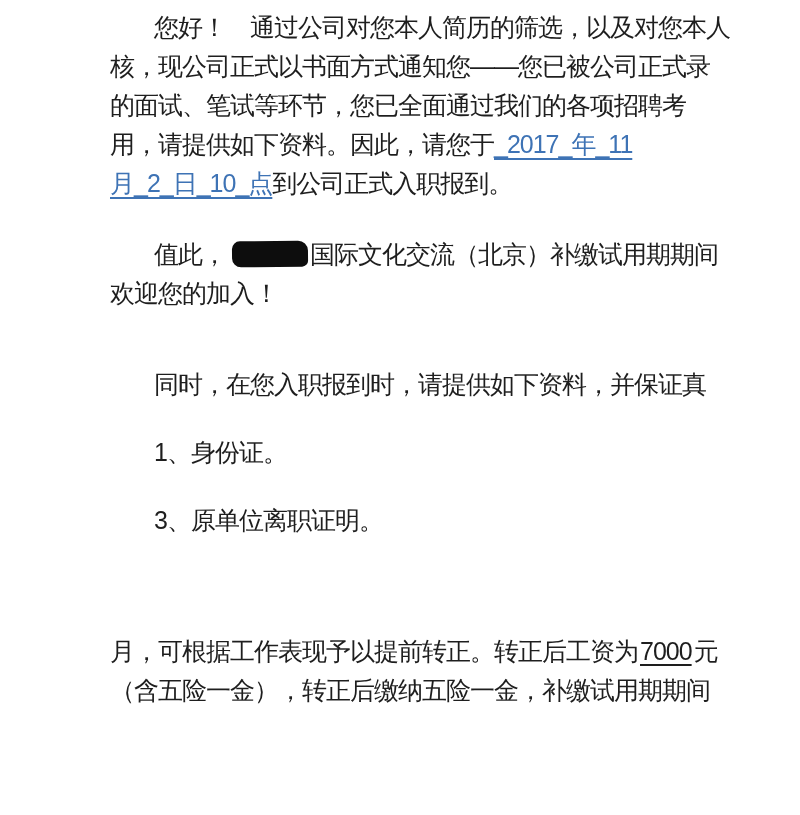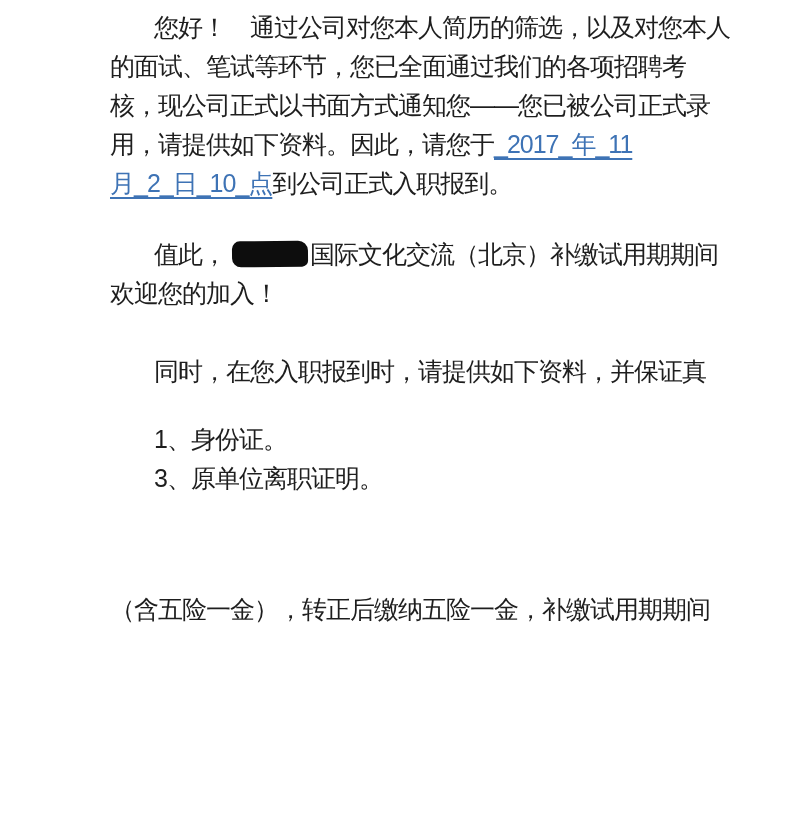--- a/index.html
+++ b/index.html
@@ -48,48 +48,49 @@
     display:inline-block;
     background:var(--redact);
     border-radius:8px 10px 6px 9px;
     vertical-align:-4px;
     margin:0 2px 0 6px;
     transform:rotate(-0.6deg);
   }
   
   .para-greeting{margin-top:0;}
   .para-welcome{margin-top:32px;}
-  .para-materials{margin-top:39px;}
+  .para-materials{margin-top:52px;}
   .list-item-1{margin-top:29px;}
   .list-item-2{margin-top:29px;}
-  .list-item-3{}
+  .list-item-3{margin-top:29px;}
   .para-salary{margin-top:92px;}
 </style>
 </head>
 <body>
 
 <div class="page">
   <div class="letter">
       <div class="para para-greeting">
         <div class="line indent"><span class="run-n">您好！　通过公司对您本人简历的筛选，以及对您本人</span></div>
+        <div class="line"><span class="run-n">核，现公司正式以书面方式通知您——您已被公司正式录</span></div>
         <div class="line"><span class="run-n">的面试、笔试等环节，您已全面通过我们的各项招聘考</span></div>
-        <div class="line"><span class="run-n">核，现公司正式以书面方式通知您——您已被公司正式录</span></div>
         <div class="line"><span class="run-n">用，请提供如下资料。因此，请您于</span><span class="run-link">_2017_年_11</span></div>
         <div class="line"><span class="run-link">月_2_日_10_点</span><span class="run-n">到公司正式入职报到。</span></div>
       </div>
       <div class="para para-welcome">
         <div class="line indent"><span class="run-n">值此，</span><span class="redaction" style="width: 76px; height: 26px;"></span><span class="run-n">国际文化交流（北京）补缴试用期期间</span></div>
         <div class="line"><span class="run-n">欢迎您的加入！</span></div>
       </div>
       <div class="para para-materials">
         <div class="line indent"><span class="run-n">同时，在您入职报到时，请提供如下资料，并保证真</span></div>
       </div>
       <div class="para list-item-1">
         <div class="line indent"><span class="run-n">1、身份证。</span></div>
       </div>
       <div class="para list-item-3">
         <div class="line indent"><span class="run-n">3、原单位离职证明。</span></div>
       </div>
       <div class="para para-salary">
+        <div class="line"><span class="run-n">月，可根据工作表现予以提前转正。转正后工资为</span><span class="run-u">7000</span><span class="run-n">元</span></div>
         <div class="line"><span class="run-n">（含五险一金），转正后缴纳五险一金，补缴试用期期间</span></div>
       </div>
     </div>
 </div>
 
 </body></html>

